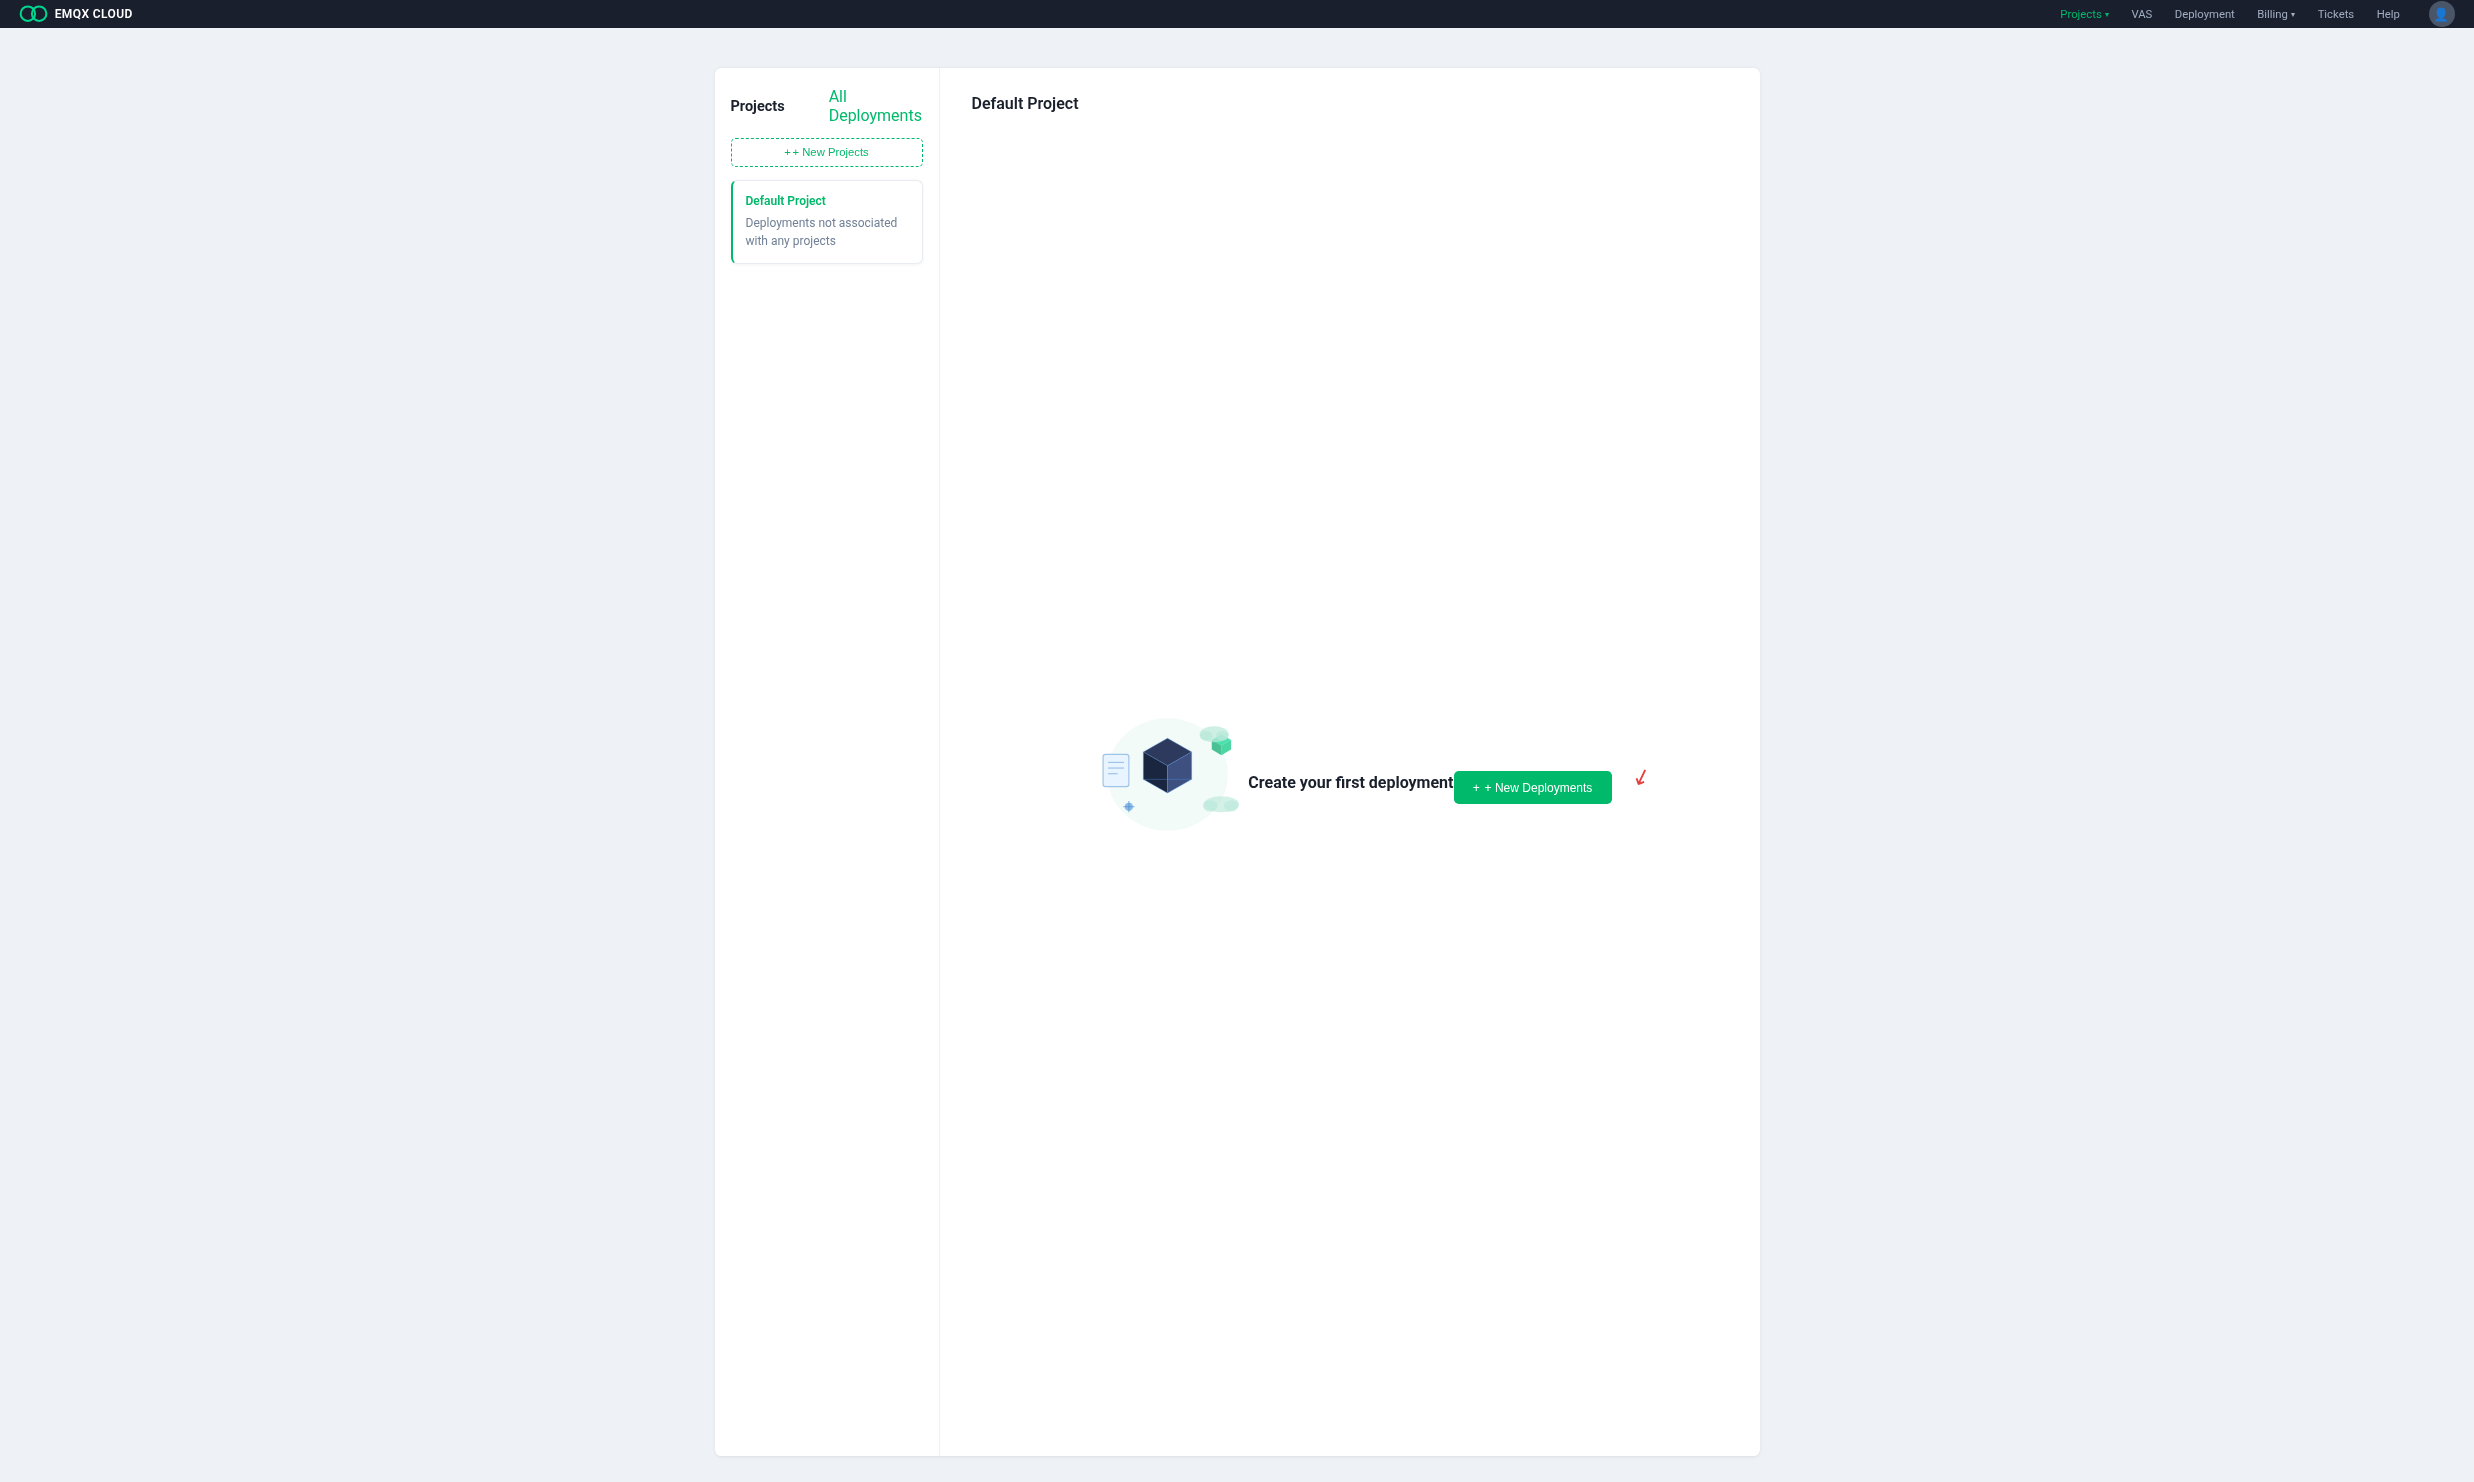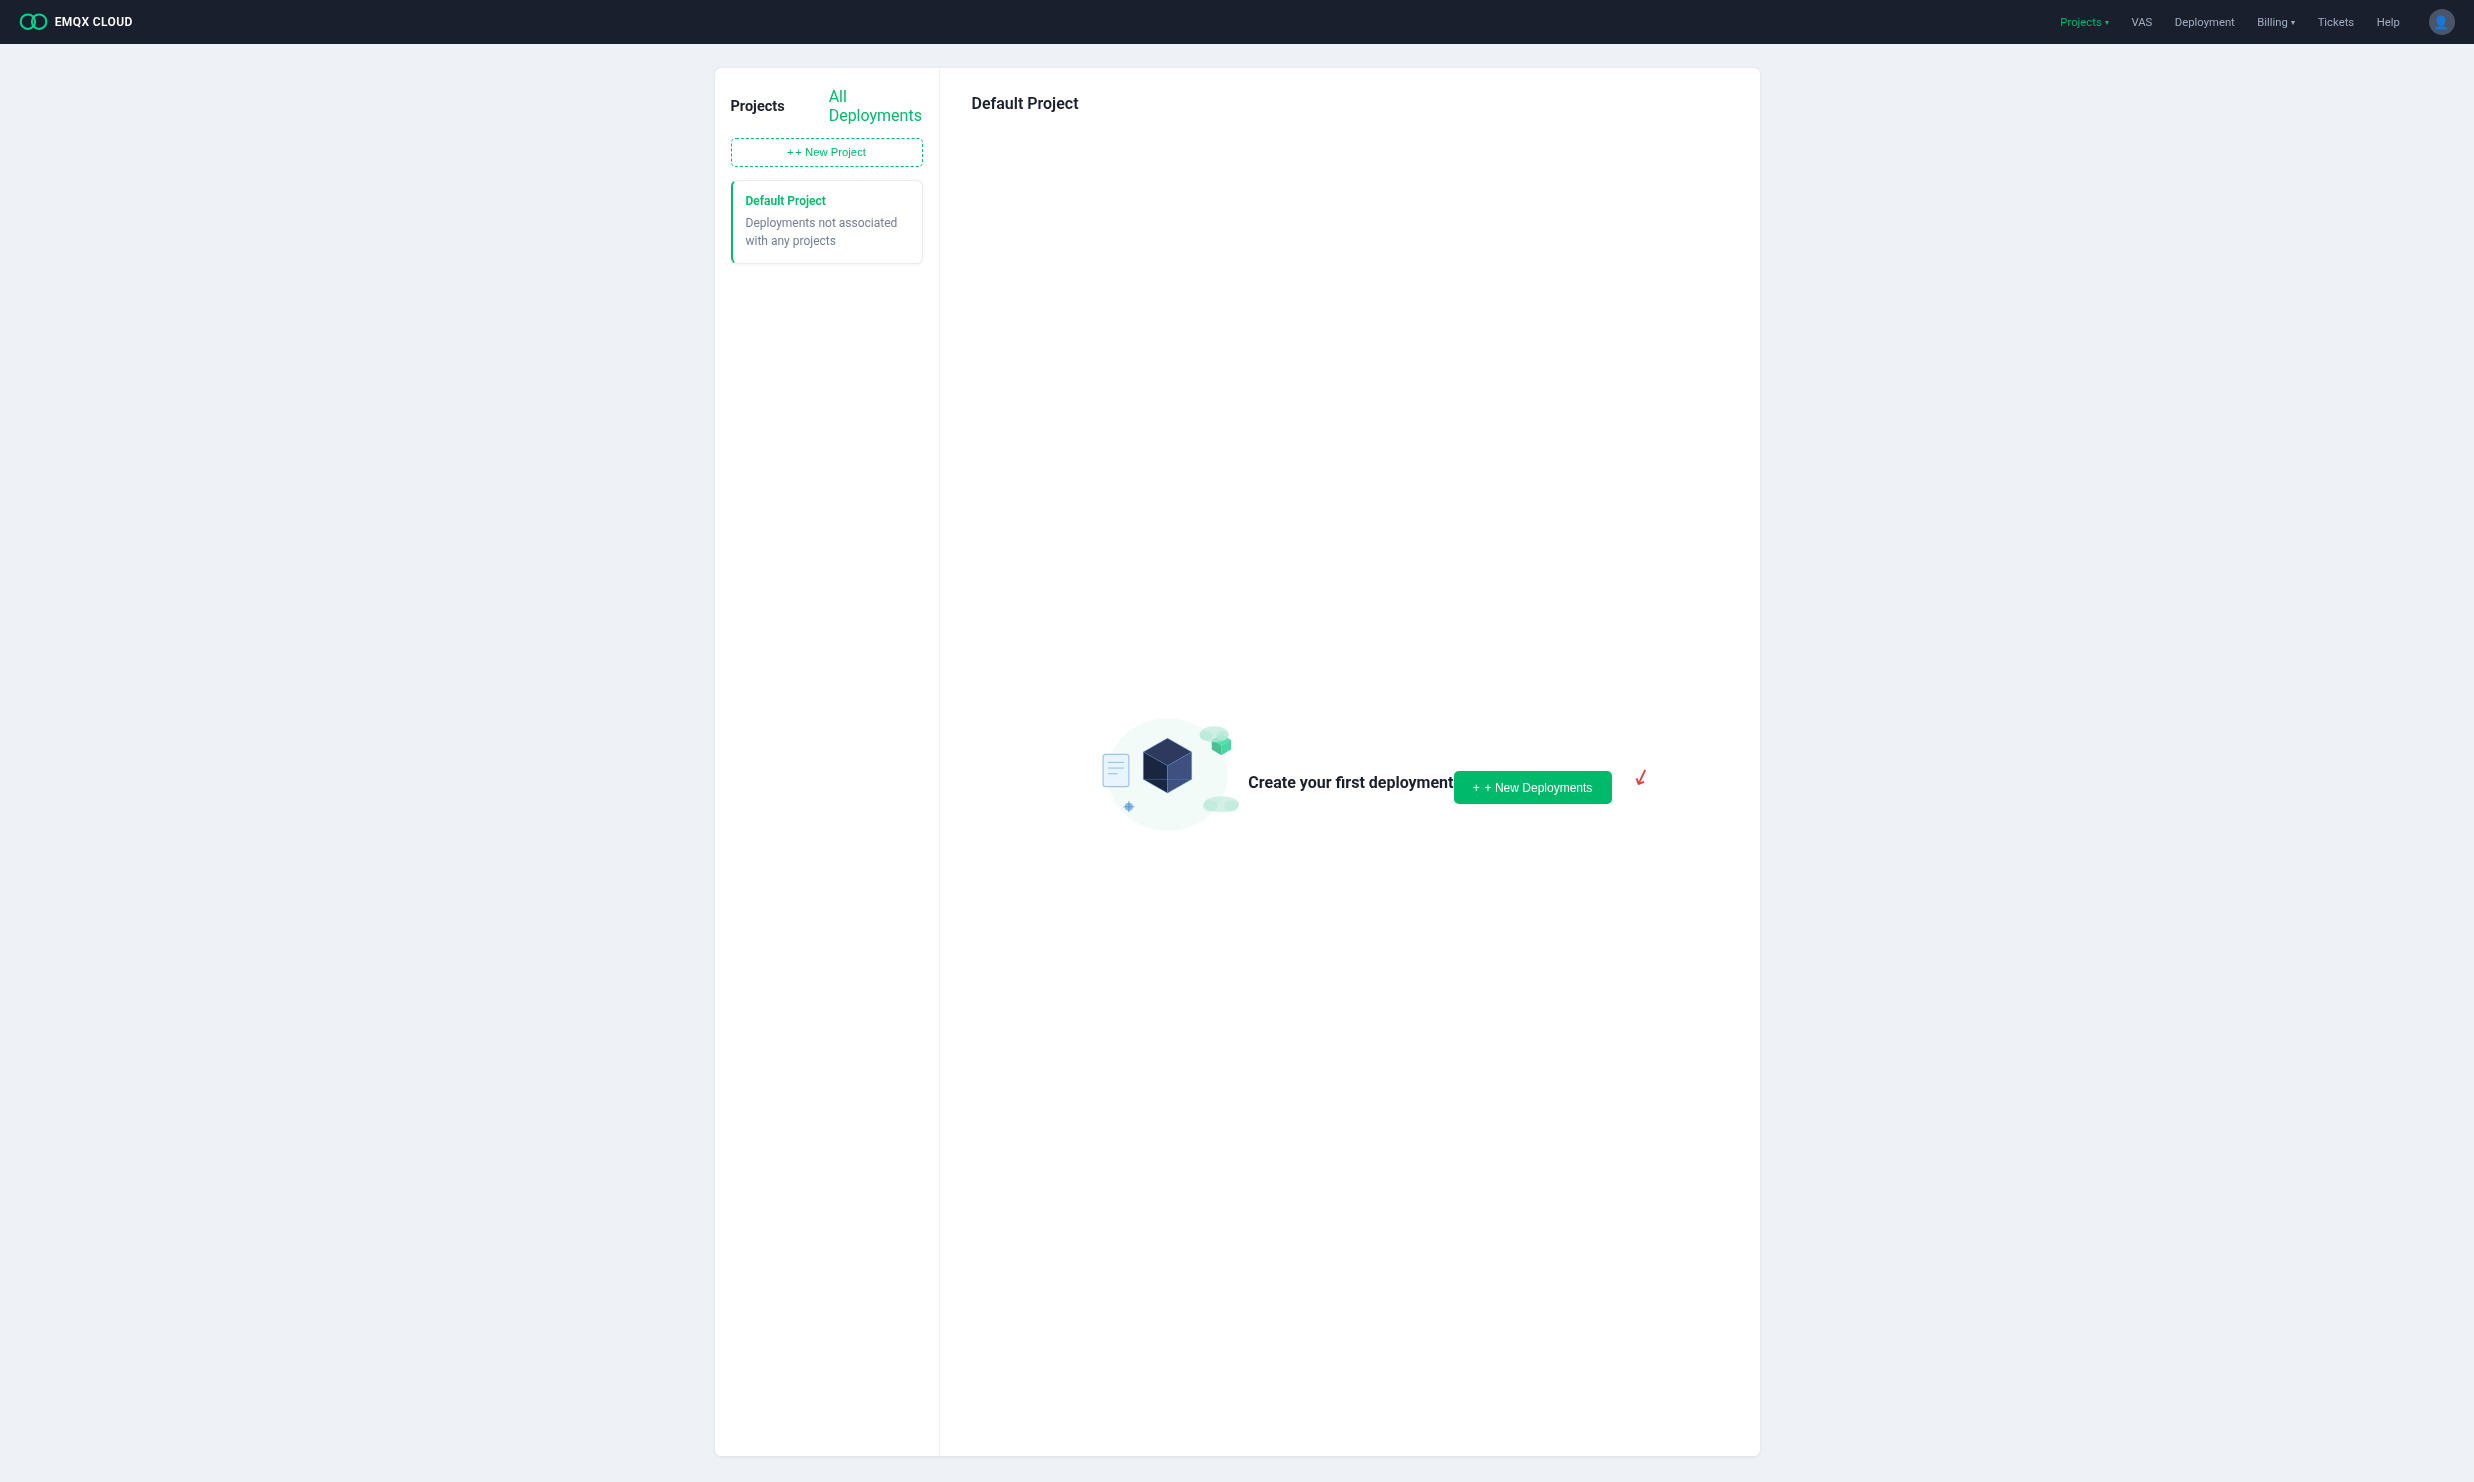--- a/index.html
+++ b/index.html
@@ -5,21 +5,21 @@
     * { box-sizing: border-box; margin: 0; padding: 0; }
     body {
       font-family: -apple-system, BlinkMacSystemFont, 'Segoe UI', Roboto, sans-serif;
       background: #eef1f6;
       min-height: 100vh;
     }
 
     
     .navbar {
       background: #1a1f2e;
-      height: 44px;
+      height: 28px;
       display: flex;
       align-items: center;
       padding: 0 19.3px;
       position: fixed;
       top: 0; left: 0; right: 0;
       z-index: 100;
     }
     .navbar-brand {
       display: flex;
       align-items: center;
@@ -269,21 +269,21 @@
   <div class="content-container">
 
     <aside class="sidebar">
       <div class="sidebar-header">
         <span class="sidebar-title">Projects</span>
         <a class="all-deployments-link">All Deployments</a>
       </div>
 
       <button class="new-project-btn">
         <span>+</span>
-        <span style="margin-left:-3.2px">+ New Project</span>
+        <span style="margin-left:-3.2px">+ New Projects</span>
       </button>
 
       <div class="project-card">
         <div class="project-card-name">Default Project</div>
         <div class="project-card-desc">Deployments not associated with any projects</div>
       </div>
     </aside>
 
     <main class="main-content">
       <h1 class="main-title">Default Project</h1>

